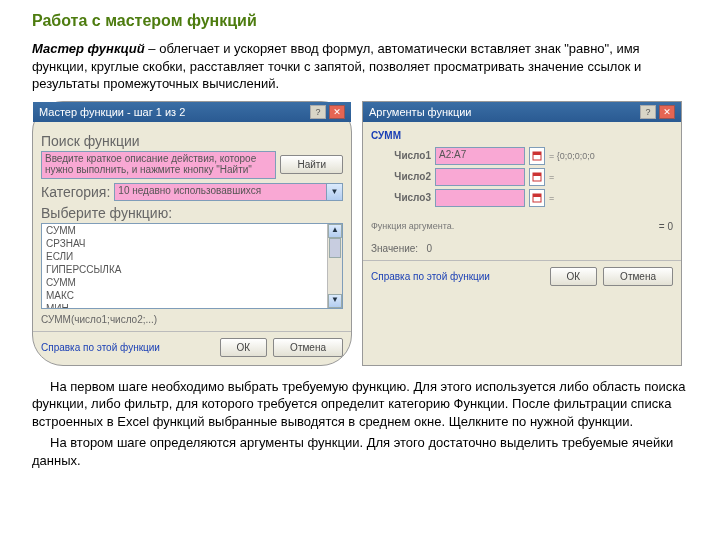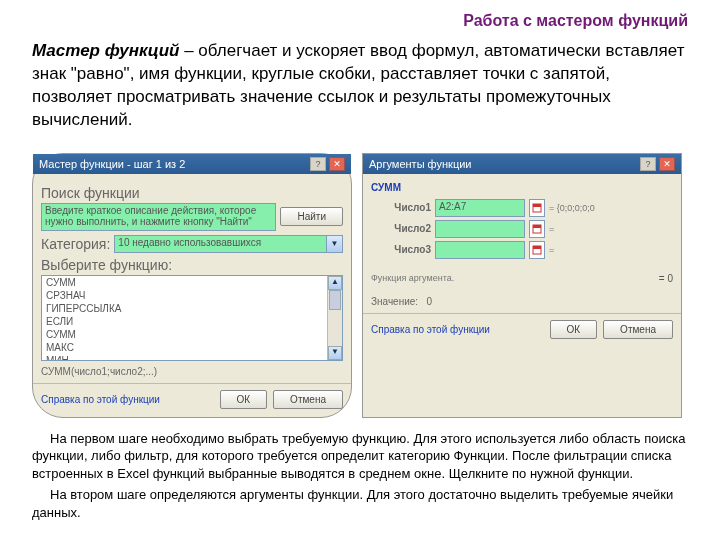--- a/index.html
+++ b/index.html
@@ -6,30 +6,30 @@
   body {
     margin: 0;
     padding: 12px 32px 20px 32px;
     width: 720px;
     font-family: Arial, sans-serif;
     font-size: 13px;
     color: #000;
     background: #fff;
   }
   .title {
-    color: #701a75;
+    color: #4d7c0f;
     font-weight: bold;
     font-size: 16px;
-    text-align: right;
+    text-align: left;
     margin-bottom: 10px;
   }
   .intro {
-    font-size: 17px;
+    font-size: 13px;
     line-height: 1.35;
-    margin-bottom: 21px;
+    margin-bottom: 8px;
   }
   .intro b { font-style: italic; }
   .panels {
     display: flex;
     gap: 10px;
   }
   .dlg {
     background: #ece9d8;
     border: 1px solid #999;
     font-size: 10px;
@@ -56,21 +56,21 @@
     align-items: center;
     justify-content: center;
     color:#fff;
     font-size:9px;
   }
   .tbtn.help { background:#d8d5c7; color:#555; border-color:#aaa;}
   .body { padding: 8px; }
   .lbl { font-size: 14px; color:#666; margin: 3px 0 2px 0;}
   .row { display:flex; align-items:center; gap:4px; margin-bottom:4px;}
   .txt {
-    background:#86efac; border:1px solid #7f9db9;
+    background:#f9a8d4; border:1px solid #7f9db9;
     height:18px; font-size:10px; padding:1px 3px; color:#555;
   }
   .btn {
     background: linear-gradient(#fff,#e3e1d4);
     border:1px solid #888; border-radius:2px;
     height:19px; font-size:10px; padding:0 16px;
     display:inline-flex; align-items:center; justify-content:center;
     color:#444;
     text-align:center;
   }
@@ -131,22 +131,22 @@
         <span class="lbl" style="margin:0;">Категория:</span>
         <div class="combo" style="flex:1;">
           <div class="txt">10 недавно использовавшихся</div>
           <div class="arr">▼</div>
         </div>
       </div>
       <div class="lbl">Выберите функцию:</div>
       <div class="list">
         <div class="opt">СУММ</div>
         <div class="opt">СРЗНАЧ</div>
+        <div class="opt">ЕСЛИ</div>
         <div class="opt">ГИПЕРССЫЛКА</div>
-        <div class="opt">ЕСЛИ</div>
         <div class="opt">СУММ</div>
         <div class="opt">МАКС</div>
         <div class="opt">МИН</div>
         <div class="sb">
           <div class="ar up">▲</div>
           <div class="thumb"></div>
           <div class="ar dn">▼</div>
         </div>
       </div>
       <div class="sig">СУММ(число1;число2;...)</div>

